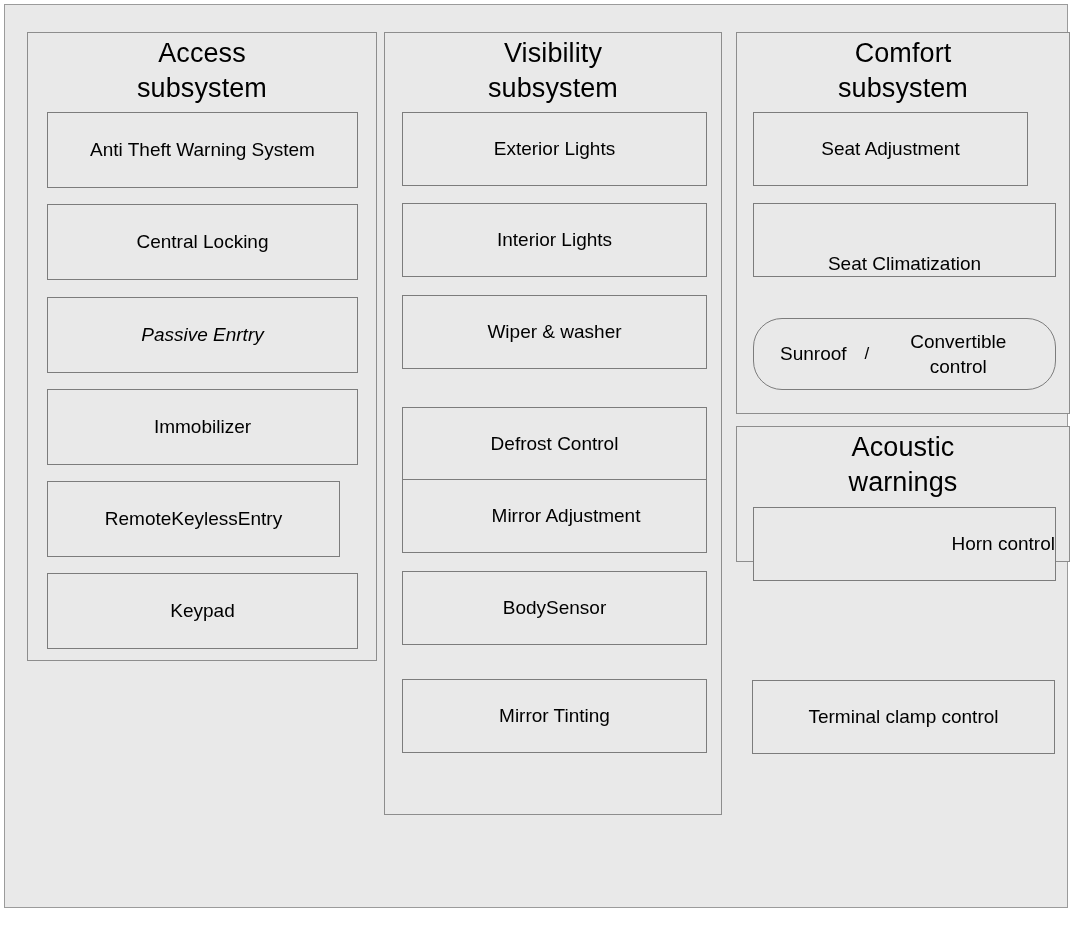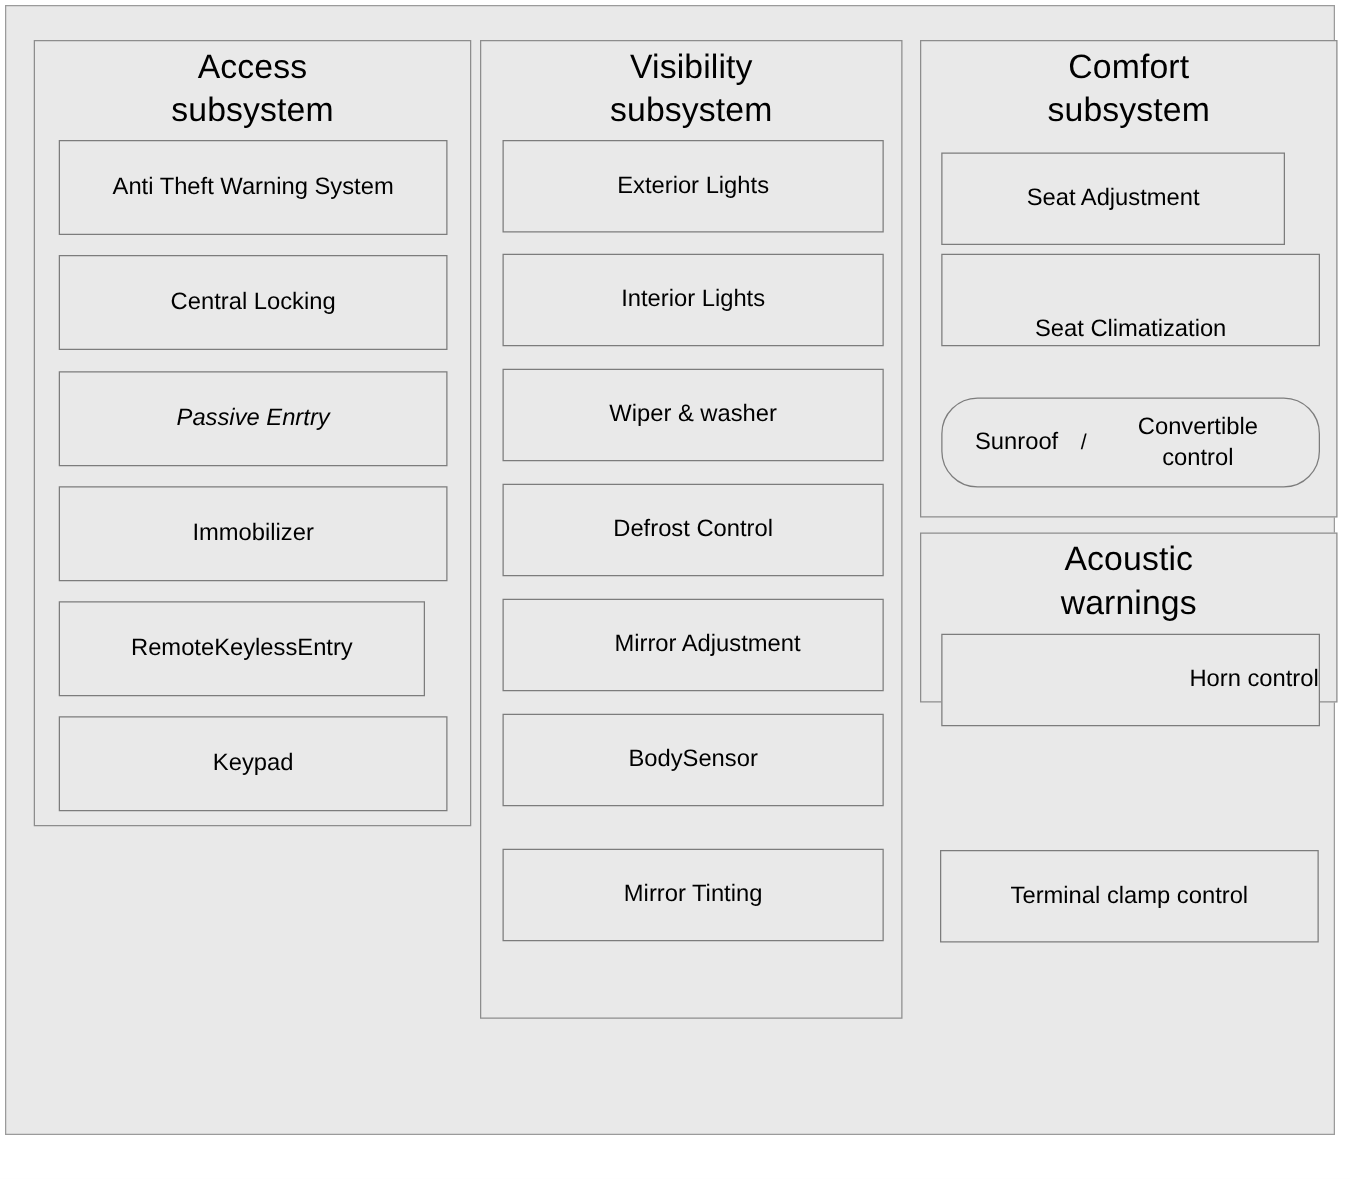--- a/index.html
+++ b/index.html
@@ -130,39 +130,39 @@
 
       <div class="leaf" style="left:17px; top:79px; width:305px; height:74px;">
         <span>Exterior Lights</span>
       </div>
       <div class="leaf" style="left:17px; top:170px; width:305px; height:74px;">
         <span>Interior Lights</span>
       </div>
       <div class="leaf" style="left:17px; top:262px; width:305px; height:74px;">
         <span>Wiper &amp;  washer</span>
       </div>
-      <div class="leaf" style="left:17px; top:354px; width:305px; height:74px;">
+      <div class="leaf" style="left:17px; top:374px; width:305px; height:74px;">
         <span>Defrost Control</span>
       </div>
       <div class="leaf" style="left:17px; top:446px; width:305px; height:74px;padding-left:23px;">
         <span>Mirror Adjustment</span>
       </div>
       <div class="leaf" style="left:17px; top:646px; width:305px; height:74px;">
         <span>Mirror Tinting</span>
       </div>
       <div class="leaf" style="left:17px; top:538px; width:305px; height:74px;">
         <span>BodySensor</span>
       </div>
     </div>
 
     <div class="group col-comfort">
       <div class="group-title">Comfort
 subsystem</div>
 
-      <div class="leaf" style="left:16px; top:89px; width:275px; height:74px;text-align:right;">
+      <div class="leaf" style="left:16px; top:79px; width:275px; height:74px;text-align:right;">
         <span>Seat Adjustment</span>
       </div>
       <div class="leaf" style="left:16px; top:170px; width:303px; height:74px;align-items:flex-end;">
         <span>Seat Climatization</span>
       </div>
       <div class="leaf split" style="left:16px; top:285px; width:303px; height:72px;border-radius:29px;">
         <span class="part-left">Sunroof</span>
         <span class="part-sep">/</span>
         <span class="part-right">Convertible control</span>
       </div>

